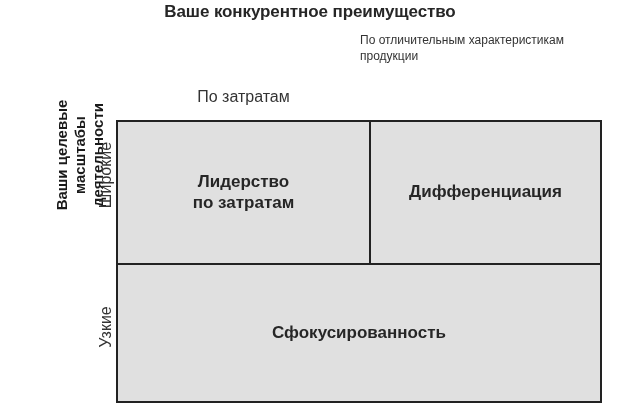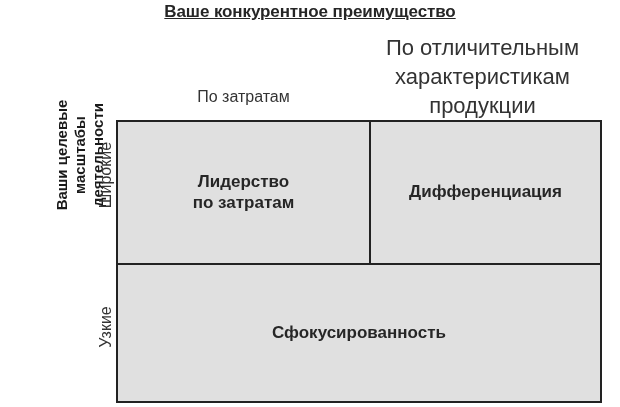--- a/index.html
+++ b/index.html
@@ -23,42 +23,40 @@
     position: absolute;
     left: 0;
     top: 2px;
     width: 620px;
     text-align: center;
     font-size: 17px;
     font-weight: bold;
     letter-spacing: -0.1px;
     color: #262626;
     line-height: 1.15;
-    text-decoration: underline;
   }
 
   
   #col-head-left {
     position: absolute;
     left: 116px;
     top: 86px;
     width: 255px;
     text-align: center;
     font-size: 16px;
     font-weight: normal;
     line-height: 1.32;
     color: #333333;
   }
   #col-head-right {
     position: absolute;
     left: 360px;
     top: 33px;
     width: 245px;
-    text-align: center;
-    font-size: 22px;
+    font-size: 12px;
     font-weight: normal;
     line-height: 1.32;
     color: #333333;
   }
 
   
   #row-axis-title {
     position: absolute;
     left: -60px;
     top: 125px;

